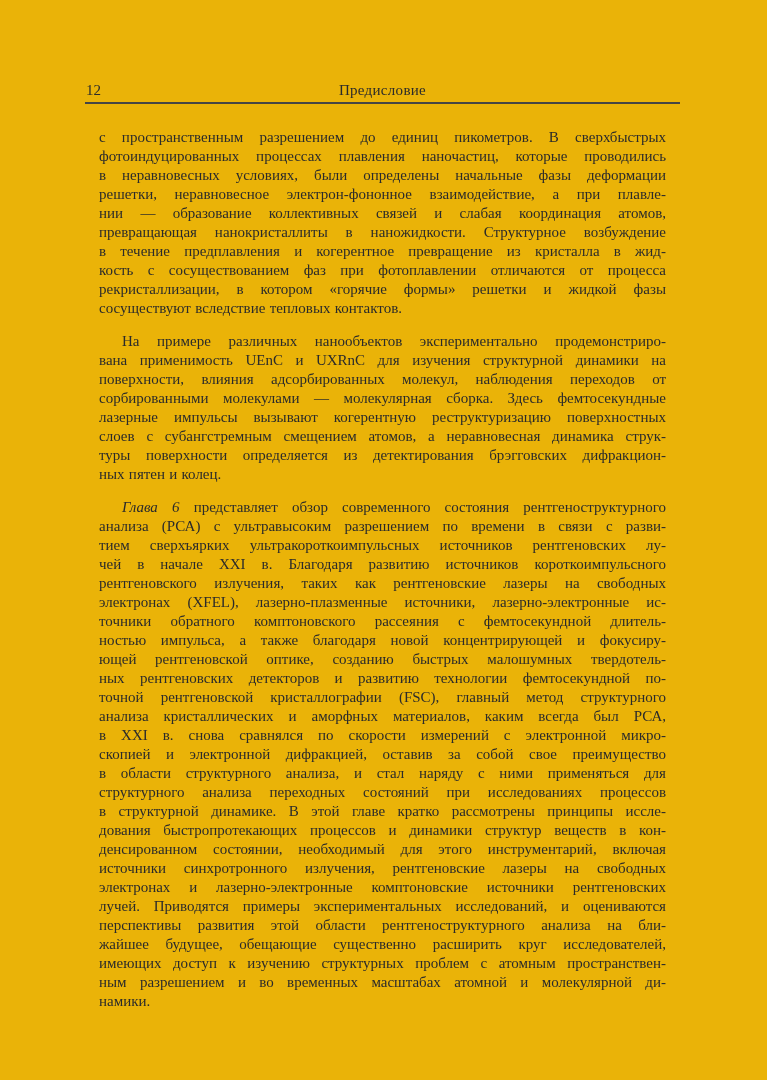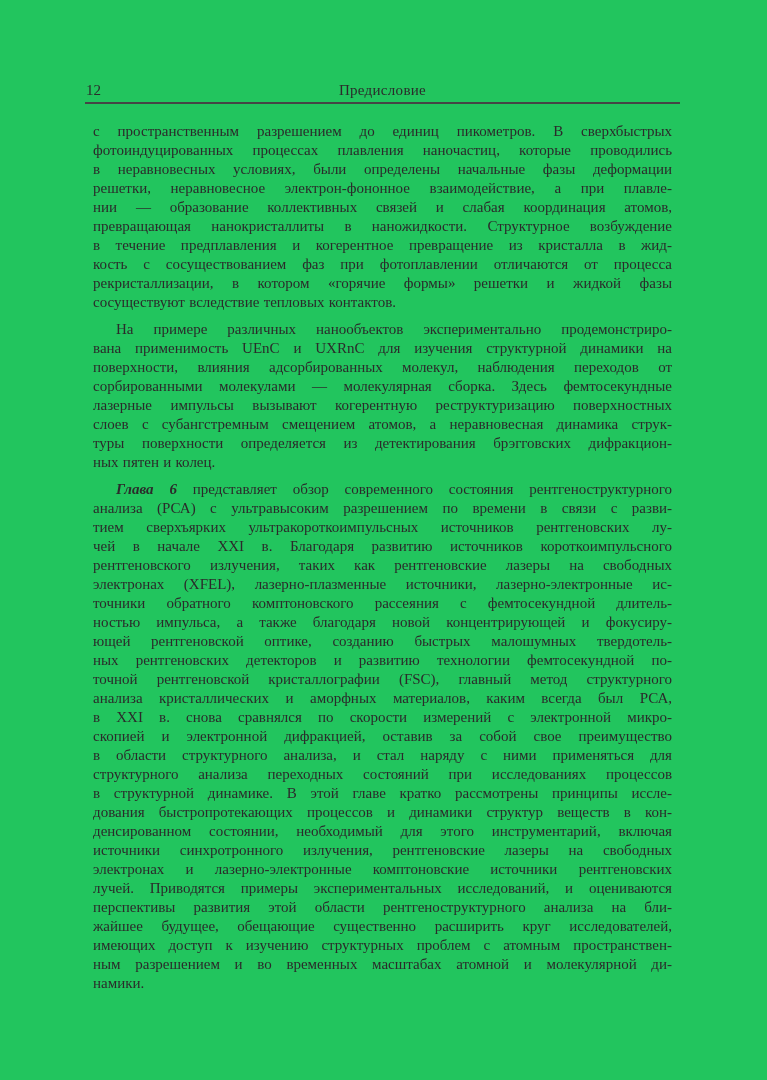--- a/index.html
+++ b/index.html
@@ -4,21 +4,21 @@
 <style>
   html, body {
     margin: 0;
     padding: 0;
     background: #ffffff;
   }
   .page {
     position: relative;
     width: 767px;
     height: 1080px;
-    background: #22c55e;
+    background: #eab308;
     font-family: "Liberation Serif", serif;
     color: #2b2b2b;
     overflow: hidden;
   }
   .header {
     position: absolute;
     left: 85px;
     width: 595px;
     top: 82px;
     font-size: 15px;
@@ -40,37 +40,36 @@
     background: #454545;
   }
   .text-body {
     position: absolute;
     left: 85px;
     width: 595px;
     top: 114px;
     font-size: 15px;
     line-height: 19px;
   }
-  .paragraph { margin: 8px; }
+  .paragraph { margin: 14px; }
   .line {
     height: 19px;
     overflow: hidden;
     text-align: justify;
     text-align-last: justify;
     word-spacing: 0.5px;
   }
   .line.last {
     text-align-last: left;
   }
   .line.indent {
     text-indent: 23px;
   }
   .line i {
     font-style: italic;
-    font-weight: bold;
   }
 </style>
 </head>
 <body>
 
 <div class="page">
   <div class="header">
     <span class="page-num">12</span>
     <span class="running-title">Предисловие</span>
     <div class="rule"></div>

